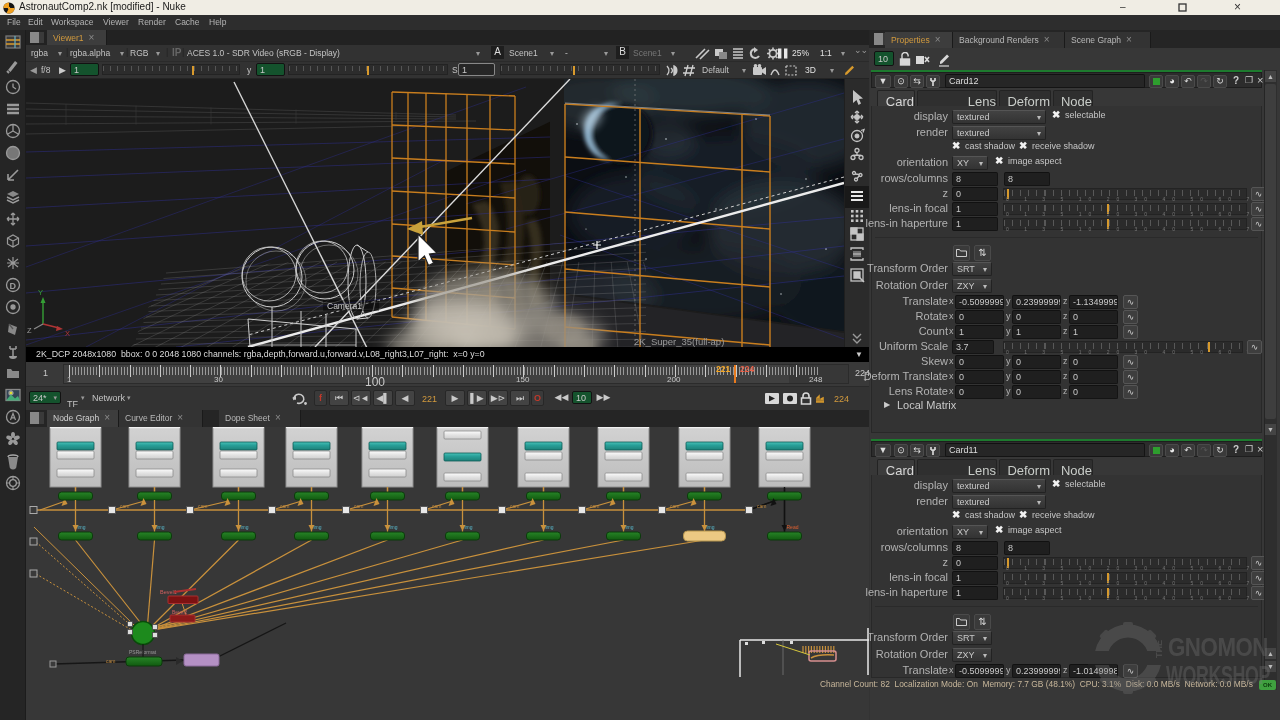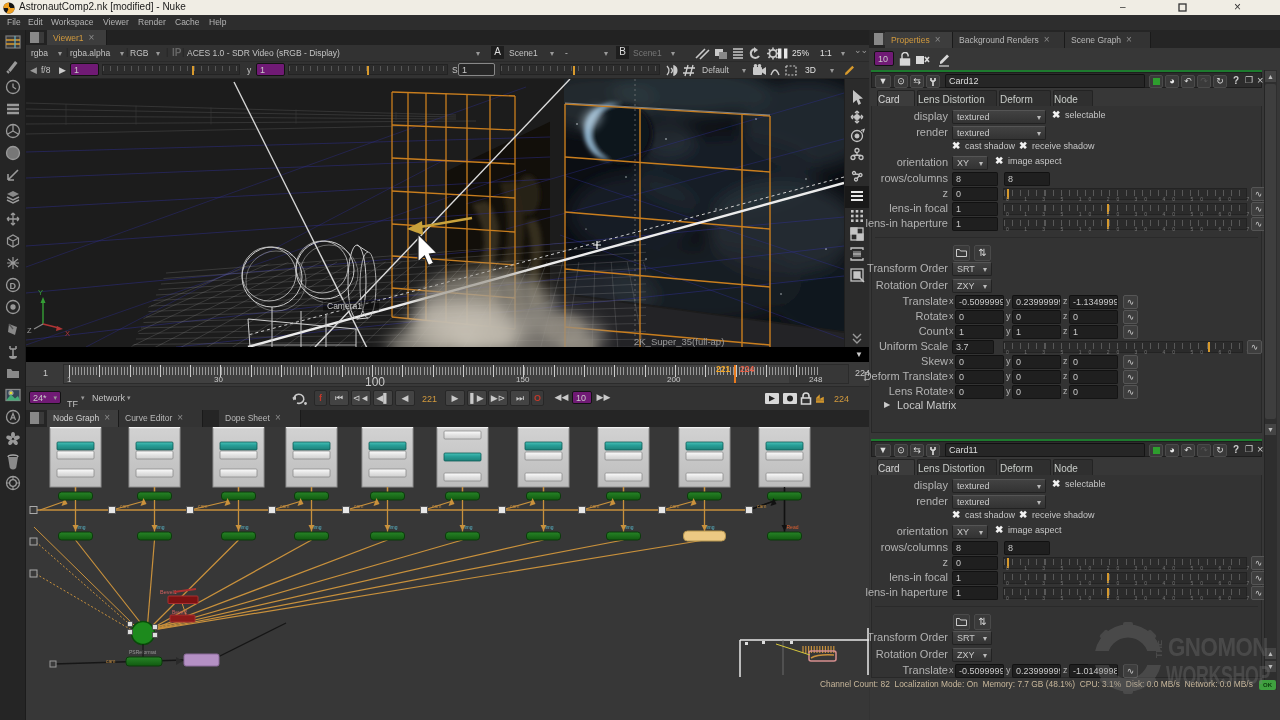--- a/index.html
+++ b/index.html
@@ -13,21 +13,21 @@
 #ltools{left:0;top:30px;width:26px;height:690px;background:#252525;border-right:1px solid #1c1c1c}
 
 #vtabbar{left:26px;top:30px;width:843px;height:15px;background:#222}
 .tab{position:absolute;top:0;height:15px;background:#333;color:#b9b9b9;font-size:8.5px;padding:2px 6px 0 6px;border-right:1px solid #1a1a1a}
 .tab.act{background:#3d3d3d;color:#d0d0d0}
 .tab .x{color:#8a8a8a;font-size:10px;margin-left:5px}
 #vrow1{left:26px;top:45px;width:843px;height:17px;background:#323232;border-bottom:1px solid #2a2a2a}
 #vrow2{left:26px;top:62px;width:843px;height:17px;background:#323232;border-bottom:1px solid #242424}
 .vtxt{position:absolute;top:3px;color:#c4c4c4;font-size:8.5px}
 .varr{position:absolute;top:4px;color:#999;font-size:8px}
-.inp{position:absolute;background:#701a75;border:1px solid #121212;color:#c8c8c8;font-size:9px;padding:0 3px;height:13px;line-height:12px;border-radius:2px}
+.inp{position:absolute;background:#14532d;border:1px solid #121212;color:#c8c8c8;font-size:9px;padding:0 3px;height:13px;line-height:12px;border-radius:2px}
 .sldr{position:absolute;height:11px;background:#2c2c2c;border:1px solid #232323;
  background-image:repeating-linear-gradient(90deg,#555 0,#555 1px,transparent 1px,transparent 7px);
  background-size:100% 5px;background-repeat:no-repeat;background-position:0 1px}
 .omark{position:absolute;width:2px;height:9px;background:#d89a2c;top:1px}
 
 #infobar{left:26px;top:347px;width:843px;height:15px;background:#000;color:#dcdcdc;font-size:8.8px}
 #ruler{left:26px;top:362px;width:843px;height:24px;background:#393939}
 #transport{left:26px;top:386px;width:843px;height:24px;background:#333;border-top:1px solid #2a2a2a}
 .tbtn{position:absolute;top:3px;height:16px;background:#434343;border:1px solid #272727;border-radius:2px;color:#c9c9c9;text-align:center;font-size:9px;line-height:14px}
 
@@ -36,21 +36,21 @@
 #rpanel{left:870px;top:30px;width:410px;height:690px;background:#373737}
 #rtabbar{left:869px;top:30px;width:411px;height:18px;background:#252525}
 #rtools{left:869px;top:48px;width:411px;height:22px;background:#373737}
 .pfield{position:absolute;background:#1f1f1f;border:1px solid #141414;border-top-color:#111;color:#c9c9c9;font-size:9px;height:14px;line-height:13px;padding:0 3px;border-radius:2px;overflow:hidden;white-space:nowrap}
 .pdrop{position:absolute;background:linear-gradient(#424242,#333);border:1px solid #222;border-top-color:#555;color:#c9c9c9;font-size:9px;height:14px;line-height:13px;padding:0 4px;border-radius:2px}
 .pdrop .da{position:absolute;right:4px;top:0;color:#bbb;font-size:8px}
 .chk{position:absolute;color:#f2f2f2;font-size:10px;font-weight:bold;top:0}
 .clab{position:absolute;color:#c6c6c6;font-size:9px;top:2px}
 .xyz{position:absolute;color:#b2b2b2;font-size:9px;top:2px}
 .curveb{position:absolute;width:15px;height:14px;background:#3e3e3e;border:1px solid #555;border-radius:2px;color:#ccc;font-size:9px;text-align:center;line-height:12px}
-.ctab{position:absolute;top:0;height:16px;background:#2f2f2f;border:1px solid #232323;border-bottom:none;color:#c9cdc9;font-size:10px;padding:3px 0 0 0;text-align:left;border-radius:2px 2px 0 0}
+.ctab{position:absolute;top:0;height:16px;background:#2f2f2f;border:1px solid #232323;border-bottom:none;color:#c9cdc9;font-size:13px;padding:3px 0 0 0;text-align:right;border-radius:2px 2px 0 0}
 .ctab.act{background:#3c3c3c;color:#d6d6d6}
 .hbtn{position:absolute;top:2px;height:13px;background:#3a3a3a;border:1px solid #4a4a4a;border-radius:2px;color:#ddd;font-size:9px;text-align:center;line-height:11px}
 
 #status{left:700px;top:679px;width:600px;height:14px;color:#c8b79b;font-size:8.5px;white-space:nowrap}
 </style></head>
 <body>
 
 <div class="abs" id="titlebar">
  <svg class="abs" style="left:3px;top:2px" width="12" height="12" viewBox="0 0 12 12">
   <circle cx="6" cy="6" r="5.6" fill="#141414"></circle>
@@ -481,20 +481,21 @@
         <path d="M-3 -3 h6 v6 h-6z" fill="#c4c4c4"></path>
         <path d="M2 2 l5 5" stroke-width="1.6"></path>
       </g>
  </g>
  <g fill="none" stroke="#999" stroke-width="1.4">
       <path d="M827 255 l4 4 4 -4 M827 260 l4 4 4 -4"></path>
     </g>
 </svg>
 
 <div class="abs" id="infobar">
+    <span class="abs" style="left:10px;top:2px">2K_DCP 2048x1080&nbsp;&nbsp;bbox: 0 0 2048 1080 channels: rgba,depth,forward.u,forward.v,L08_right3,L07_right:&nbsp; x=0 y=0</span>
     <span class="abs" style="right:6px;top:3px;font-size:8px;color:#ccc">▼</span>
   </div>
 
 <div class="abs" id="ruler">
  <span class="abs" style="left:17px;top:6px;color:#c9c9c9;font-size:9px">1</span>
  <div class="abs" style="left:37px;top:2px;width:786px;height:20px;background:#404040;border:1px solid #2b2b2b">
    <div class="abs" style="left:725px;top:0;width:59px;height:18px;background:#373737"></div>
    <div class="abs" style="left:5px;top:2px;width:750px;height:8px;background-image:repeating-linear-gradient(90deg,#999 0,#999 1px,transparent 1px,transparent 3.03px)"></div>
    <div class="abs" style="left:5px;top:0px;width:750px;height:12px;background-image:repeating-linear-gradient(90deg,#ccc 0,#ccc 1px,transparent 1px,transparent 30.3px)"></div>
    <span class="abs" style="left:3px;top:10px;color:#c9c9c9;font-size:8px">1</span>

